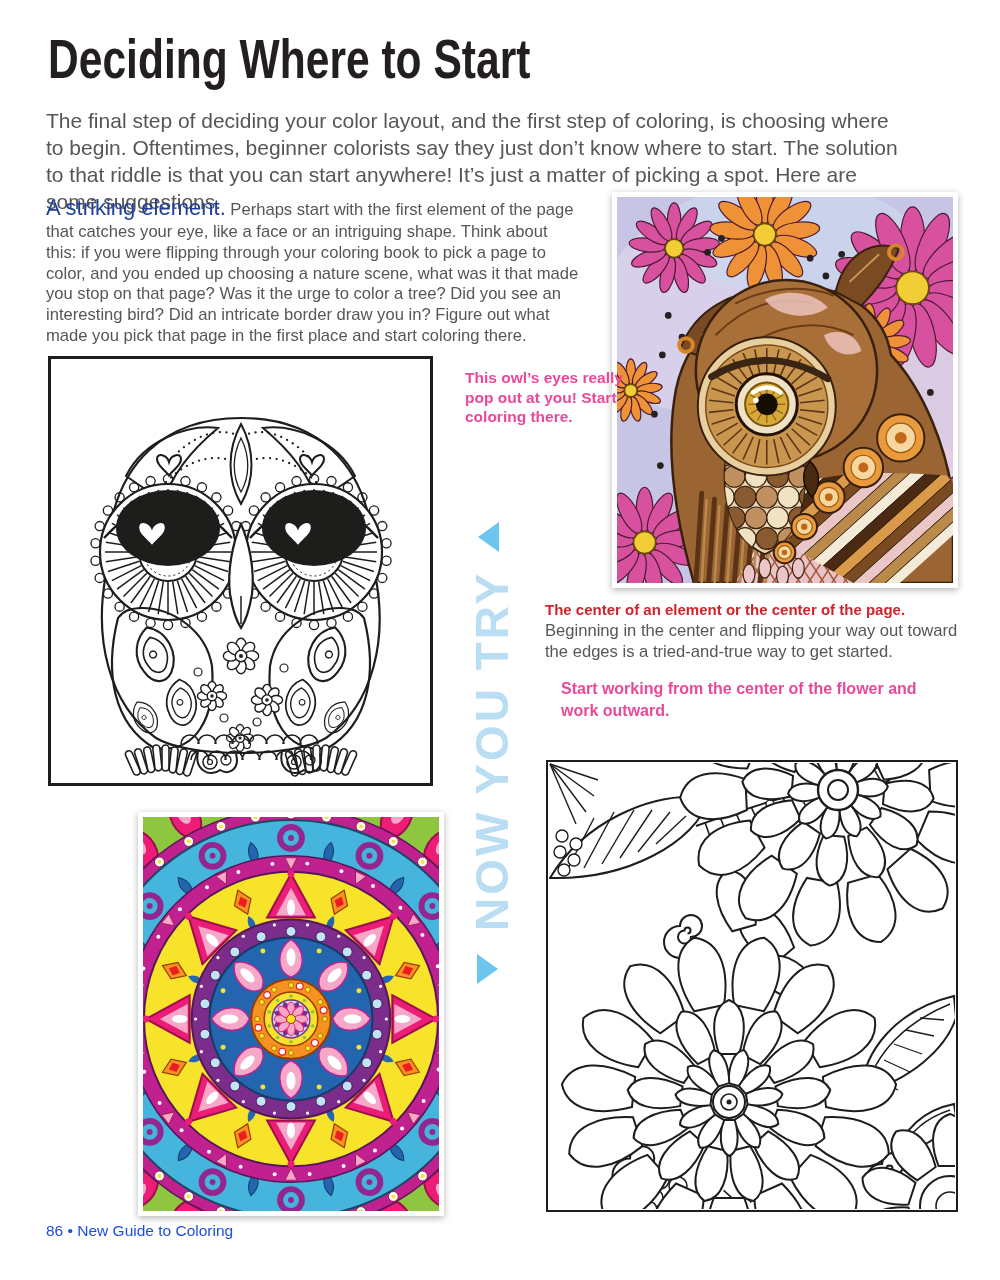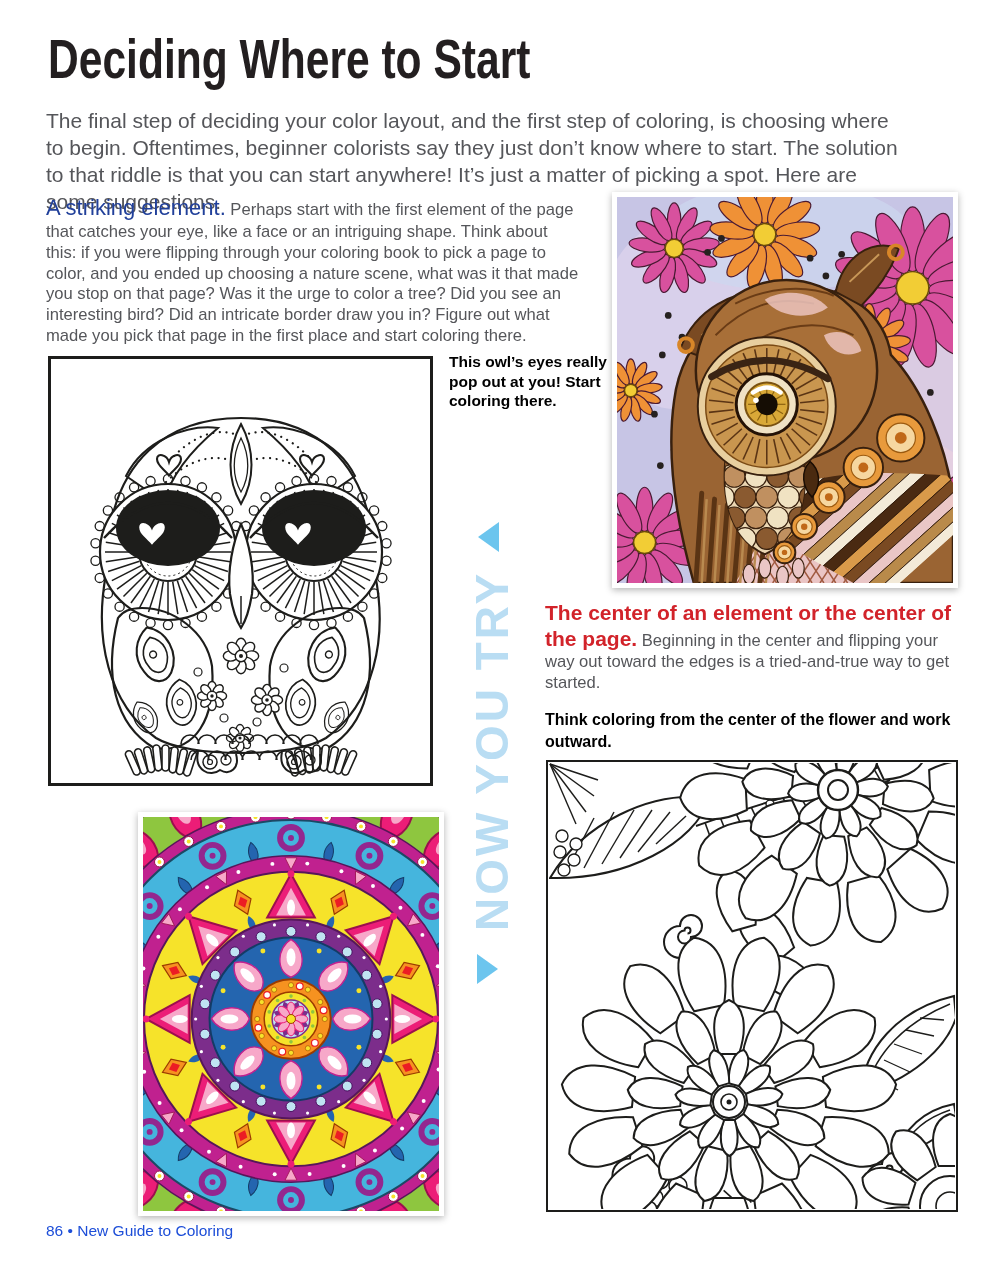--- a/index.html
+++ b/index.html
@@ -8,29 +8,29 @@
        font-family:"Liberation Sans",sans-serif;color:#1f1c1d;overflow:hidden;}
   .page{position:absolute;inset:0;}
   .page-title{position:absolute;left:48px;top:26px;margin:0;font-size:56px;font-weight:600;
               letter-spacing:0px;color:#231f20;transform:scaleX(.76);transform-origin:left top;
               white-space:nowrap;}
   .intro{position:absolute;left:46px;top:108px;width:864px;margin:0;
          font-size:21px;line-height:1.28;color:#55565a;}
   .sec-striking{position:absolute;left:46px;top:194px;width:536px;}
   .sec-striking p{margin:0;font-size:16.6px;line-height:1.26;color:#55565a;}
   .h-blue{color:var(--heading-blue,#21409a);font-size:22px;font-weight:400;}
-  .h-red{color:var(--heading-red,#d2232a);font-size:21px;font-weight:700;line-height:1.22;}
+  .h-red{color:var(--heading-red,#d2232a);font-size:15px;font-weight:700;line-height:1.22;}
   .fig{position:absolute;margin:0;}
   .fig svg{display:block;width:100%;height:100%;}
   .photo{background:#fff;padding:5px;box-sizing:border-box;box-shadow:0 2px 7px rgba(0,0,0,.3);}
   .fig-owl-colored{left:612px;top:192px;width:346px;height:396px;}
   .fig-owl-line{left:48px;top:356px;width:385px;height:430px;}
   .fig-flower-line{left:546px;top:760px;width:412px;height:452px;}
   .fig-mandala{left:138px;top:812px;width:306px;height:404px;}
-  .caption{font-weight:700;color:#000000;margin:0;}
+  .caption{font-weight:700;color:#ec4899;margin:16px;}
   .cap-owl{position:absolute;left:449px;top:352px;width:158px;font-size:15.5px;line-height:1.26;}
   .sec-center{position:absolute;left:545px;top:600px;width:418px;}
   .sec-center p.body{margin:0;font-size:16.6px;line-height:1.26;color:#55565a;}
   .cap-flower{margin-top:15px;font-size:16px;line-height:1.4;}
   .nyt-label{position:absolute;left:282px;top:727px;width:420px;height:48px;line-height:48px;
              text-align:center;transform:rotate(-90deg);font-size:46px;font-weight:700;
              letter-spacing:3px;color:var(--try-text-blue,#b9ddf3);white-space:nowrap;}
   .tri{position:absolute;width:0;height:0;}
   .tri-left{left:478px;top:522px;border-top:15px solid transparent;border-bottom:15px solid transparent;
             border-right:21px solid var(--try-arrow-blue,#6cc5ee);}
@@ -716,21 +716,21 @@
   </figure>
 
   <p class="caption cap-owl">This owl’s eyes really pop out at you! Start coloring there.</p>
 
   <div class="tri tri-left"></div>
   <div class="nyt-label">NOW YOU TRY</div>
   <div class="tri tri-right"></div>
 
   <section class="sec-center">
     <p class="body"><strong class="h-red">The center of an element or the center of the page.</strong><span> Beginning in the center and flipping your way out toward the edges is a tried-and-true way to get started.</span></p>
-    <p class="caption cap-flower">Think coloring from the center of the flower and work outward.</p>
+    <p class="caption cap-flower">Start working from the center of the flower and work outward.</p>
   </section>
 
   <figure class="fig fig-flower-line">
     <svg viewBox="0 0 412 452" preserveAspectRatio="none">
         <rect x="1" y="1" width="410" height="450" fill="#fff" stroke="#1d1d1b" stroke-width="2"></rect>
         <defs>
           <clipPath id="fcl">
             <rect x="3" y="3" width="406" height="446"></rect>
           </clipPath>
         </defs>

